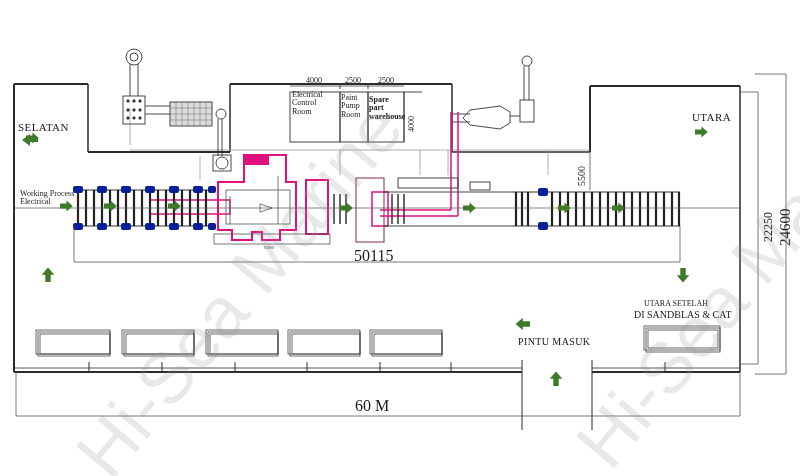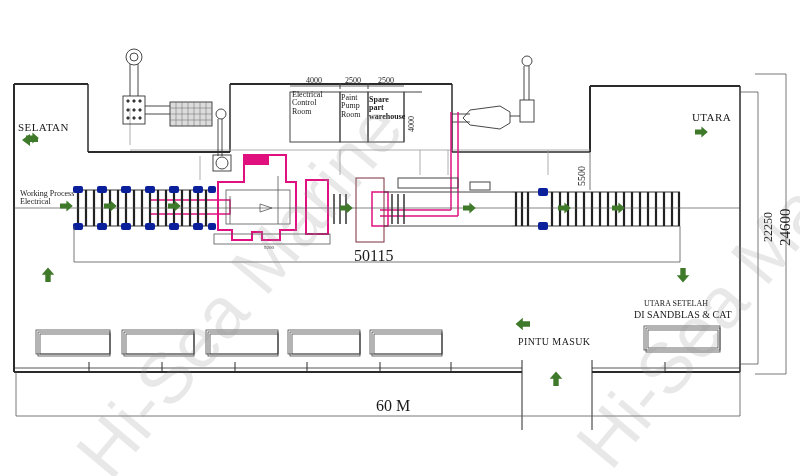--- a/index.html
+++ b/index.html
@@ -306,21 +306,21 @@
 <div class="lbl small" style="left:292px; top:91px; width:33px; white-space:normal;">Electrical Control Room</div>
 <div class="lbl small" style="left:341px; top:94px; width:26px; white-space:normal;">Paint Pump Room</div>
 <div class="lbl small" style="left:369px; top:96px; width:36px; white-space:normal;font-weight:bold;">Spare part warehouse</div>
 <div class="lbl dim vert" style="left:408px; top:132px;">4000</div>
 
 <div class="lbl dim" style="left:264px; top:245px; font-size:5px;">9200</div>
 <div class="lbl big" style="left:354px; top:248px;">50115</div>
 <div class="lbl dim vert" style="left:577px; top:186px; font-size:10px;">5500</div>
 <div class="lbl vert" style="left:762px; top:242px; font-size:12px;">22250</div>
 <div class="lbl vert" style="left:778px; top:246px; font-size:15px;">24600</div>
-<div class="lbl big" style="left:355px; top:398px;margin-left:21px;">60 M</div>
+<div class="lbl big" style="left:355px; top:398px;">60 M</div>
 
 <div class="lbl small" style="left:644px; top:300px; width:80px; font-size:8px;">UTARA  SETELAH</div>
 <div class="lbl small" style="left:634px; top:310px; width:100px; font-size:10px;font-family:Liberation Serif, serif;">DI SANDBLAS &amp; CAT</div>
 <div class="lbl dir" style="left:518px; top:337px; font-size:10px;">PINTU  MASUK</div>
 
 <div class="wm" style="left:60px; top:440px;">Hi-Sea Marine</div>
 <div class="wm" style="left:560px; top:430px;">Hi-Sea Marine</div>
 </div>
 
 </body></html>

